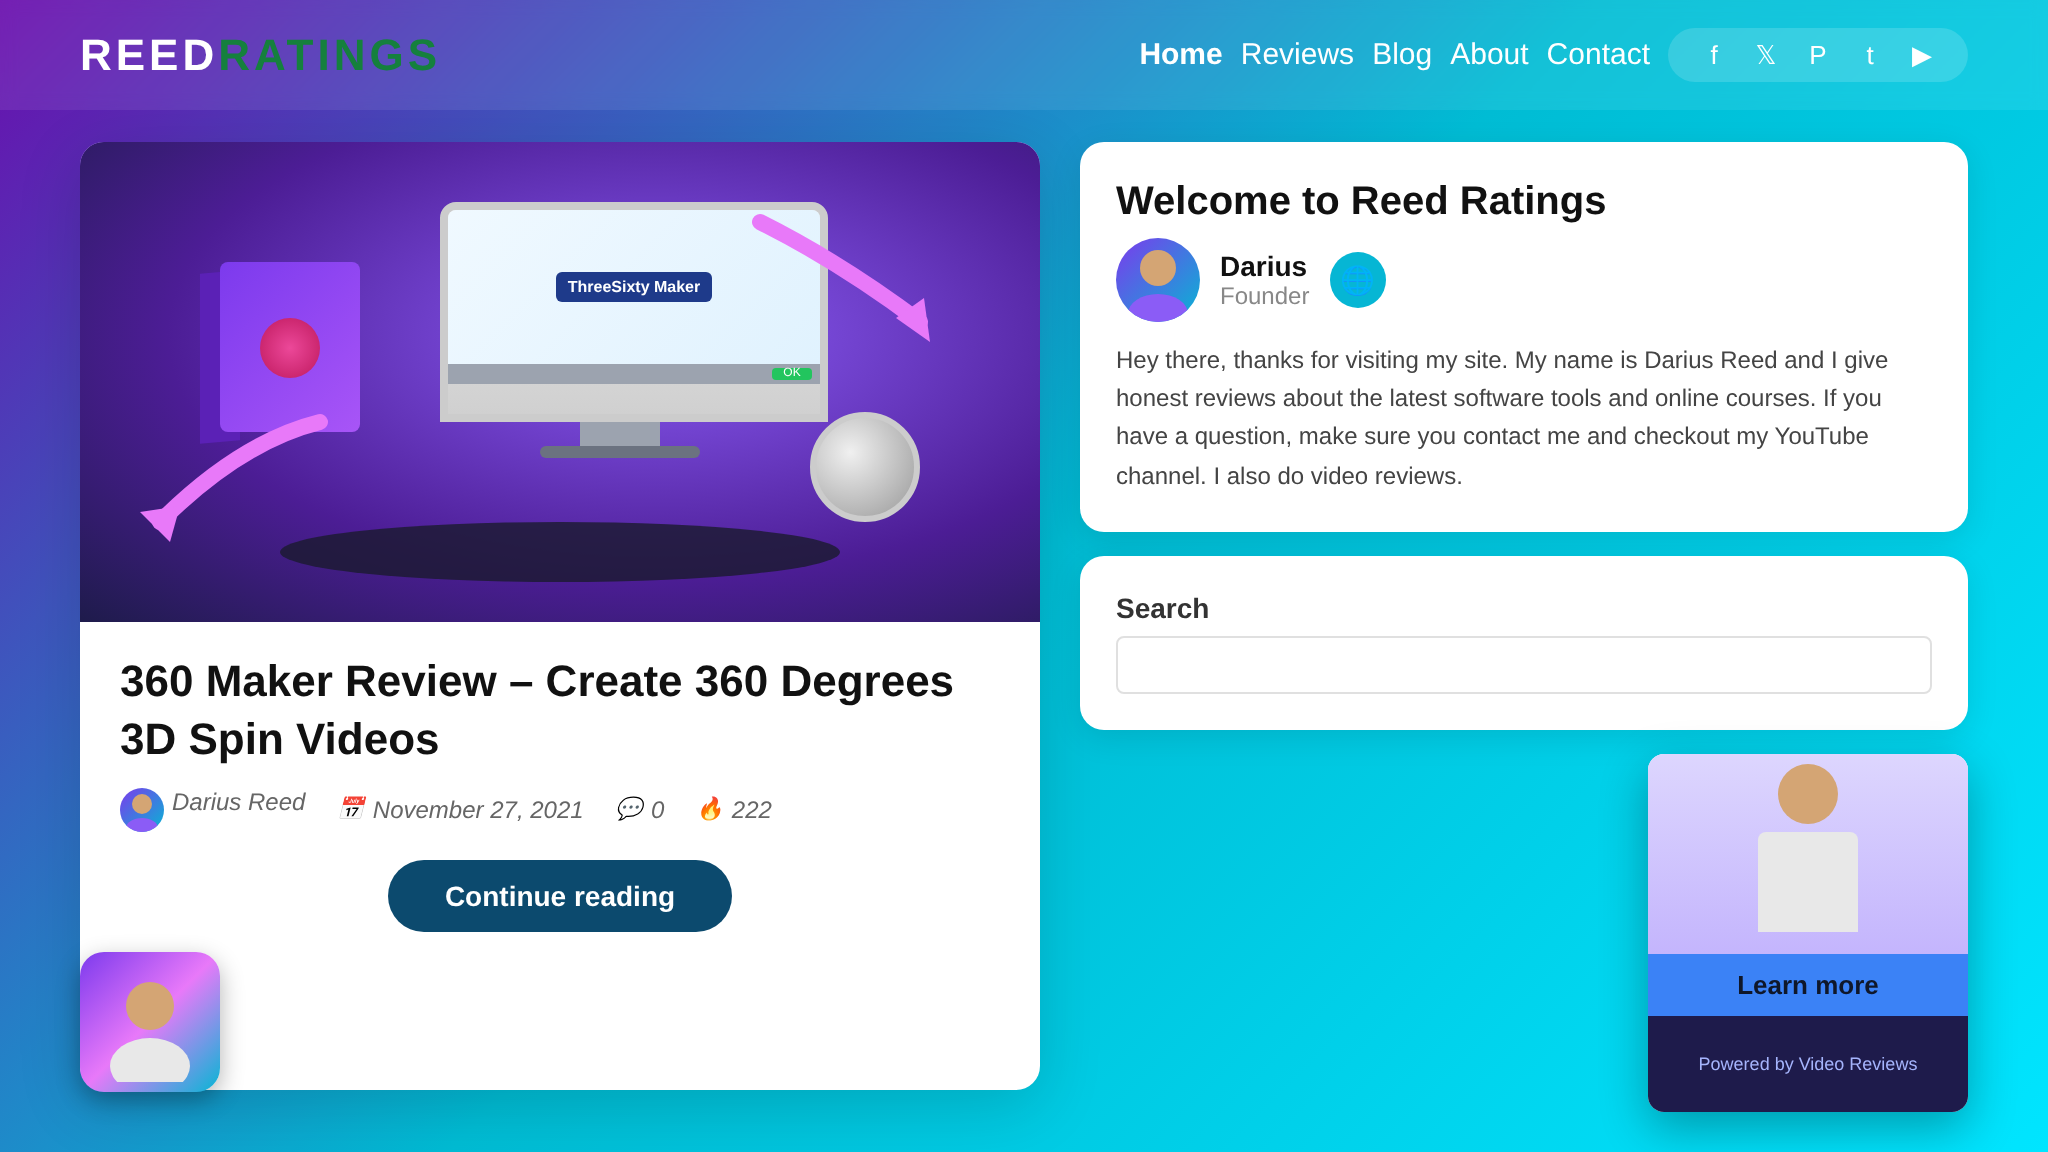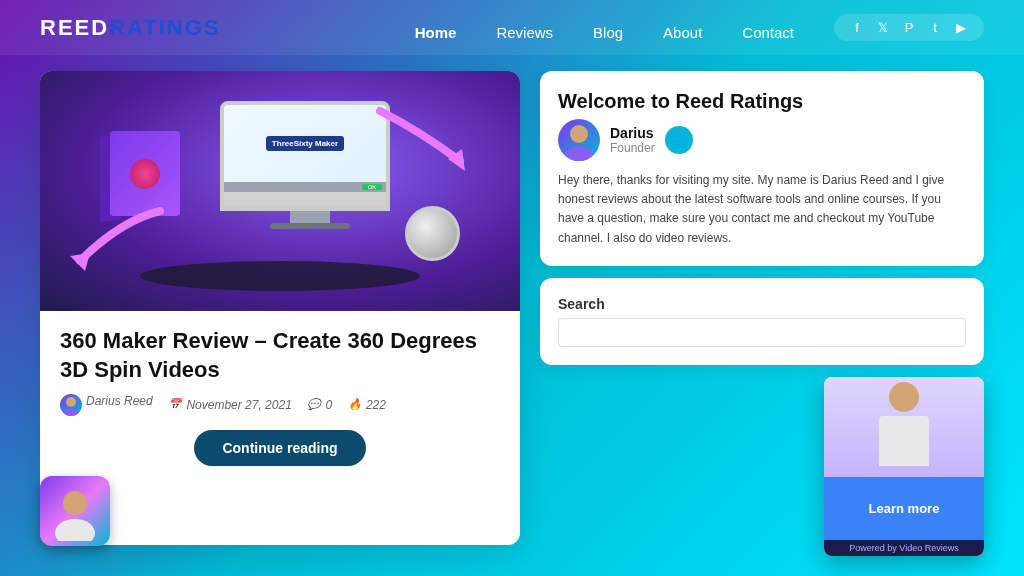--- a/index.html
+++ b/index.html
@@ -21,25 +21,25 @@
       background: rgba(255,255,255,0.08);
       backdrop-filter: blur(4px);
     }
     .logo {
       font-size: 22px;
       font-weight: 900;
       color: white;
       letter-spacing: 2px;
       text-transform: uppercase;
     }
-    .logo span { color: #1d4ed8; }
+    .logo span { color: #15803d; }
     .nav {
       display: flex;
-      align-items: flex-end;
-      gap: 40px;
+      align-items: center;
+      gap: 9px;
     }
     .nav-link {
       color: white;
       text-decoration: none;
       font-size: 15px;
       font-weight: 500;
     }
     .nav-link.active { font-weight: 700; }
     .social-icons {
       display: flex;
@@ -91,21 +91,21 @@
     }
     
     .monitor {
       position: absolute;
       right: 120px;
       top: 30px;
       width: 180px;
       height: 130px;
     }
     .monitor-screen {
-      width: 170px;
+      width: 194px;
       height: 110px;
       background: linear-gradient(180deg, #e8e8e8 0%, #d0d0d0 100%);
       border-radius: 8px 8px 0 0;
       border: 4px solid #ccc;
       overflow: hidden;
       position: relative;
     }
     .monitor-screen-inner {
       background: linear-gradient(135deg, #f0f9ff 0%, #e0f2fe 100%);
       width: 100%;
@@ -397,33 +397,33 @@
     }
     .person-body {
       width: 50px;
       height: 50px;
       background: #e8e8e8;
       border-radius: 4px 4px 0 0;
       margin: 0 auto;
     }
     .video-learn-btn {
       background: #3b82f6;
-      color: #ffffff;
+      color: #0f172a;
       border: none;
-      padding: 24px;
+      padding: 8px;
       width: 100%;
       font-size: 13px;
       font-weight: 600;
       cursor: pointer;
     }
     .video-powered {
       background: #1e1b4b;
       color: #a5b4fc;
       font-size: 9px;
-      padding: 3px 6px;
+      padding: 19px 6px;
       text-align: center;
       width: 100%;
     }
 
     
     .bottom-avatar {
       position: absolute;
       left: 40px;
       bottom: 30px;
       width: 70px;

